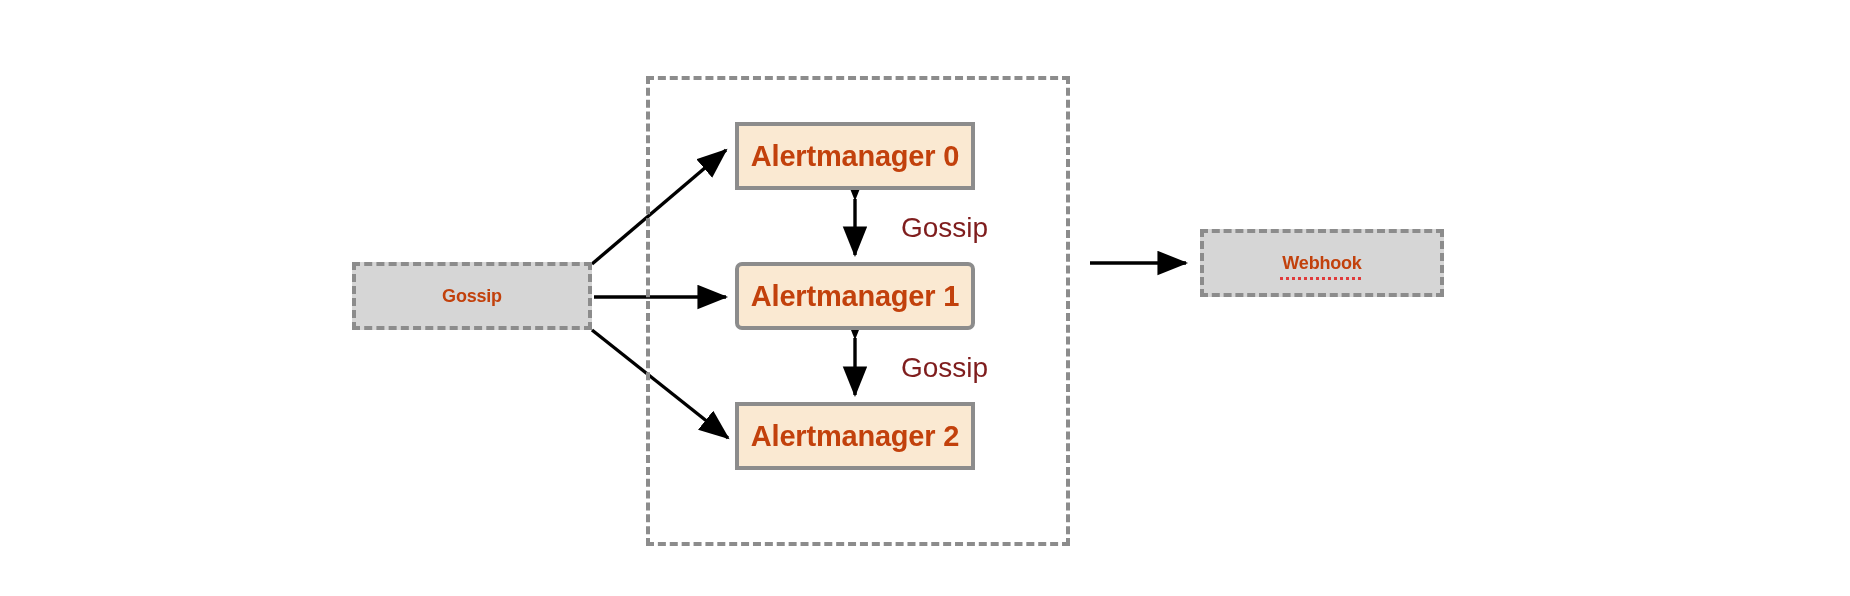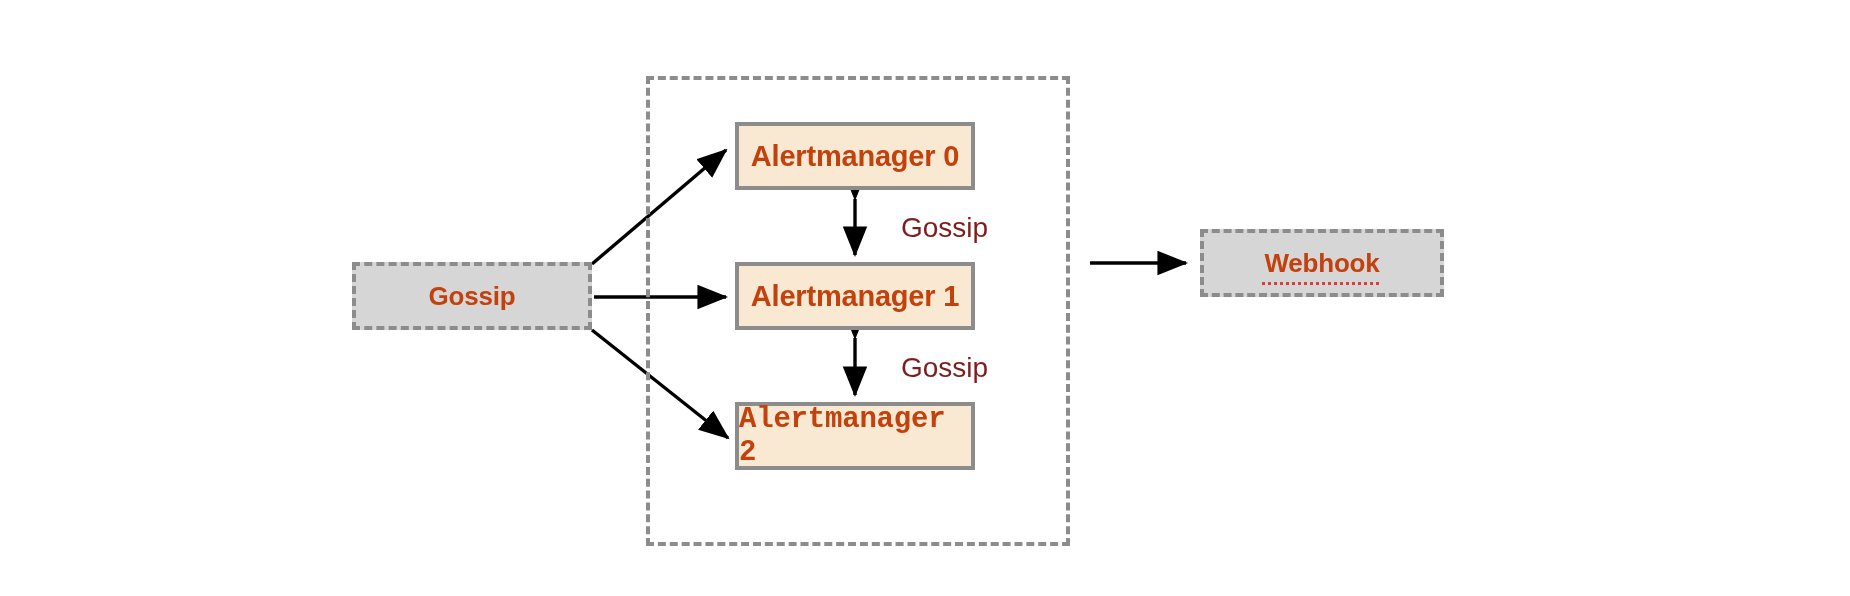--- a/index.html
+++ b/index.html
@@ -36,21 +36,21 @@
     letter-spacing: -0.2px;
   }
   .node-solid {
     border: 4px solid #8c8c8c;
     background: #fae9d2;
     font-size: 29px;
   }
   .node-dashed {
     border: 4px dashed #8c8c8c;
     background: #d6d6d6;
-    font-size: 26px;
+    font-size: 18px;
   }
   .group-frame {
     position: absolute;
     box-sizing: border-box;
     border: 4px dashed #8c8c8c;
     background: transparent;
   }
   
   .edge-label {
     position: absolute;
@@ -110,25 +110,25 @@
   <div class="group-frame" style="left:646px; top:76px; width:424px; height:470px;"></div>
 
   <div class="node node-dashed" style="left:352px; top:262px; width:240px; height:68px;">
     <span>Gossip</span>
   </div>
 
   <div class="node node-solid" style="left:735px; top:122px; width:240px; height:68px;">
     <span>Alertmanager 0</span>
   </div>
 
-  <div class="node node-solid" style="left:735px; top:262px; width:240px; height:68px;">
+  <div class="node node-solid" style="left:735px; top:262px; width:240px; height:68px;border-radius:7px;">
     <span>Alertmanager 1</span>
   </div>
 
-  <div class="node node-solid" style="left:735px; top:402px; width:240px; height:68px;font-family:Liberation Mono, monospace;">
+  <div class="node node-solid" style="left:735px; top:402px; width:240px; height:68px;">
     <span>Alertmanager 2</span>
   </div>
 
   <div class="node node-dashed" style="left:1200px; top:229px; width:244px; height:68px;">
     <span class="spell">Webhook</span>
   </div>
 
   <div class="edge-label" style="left:870px; top:212px;">Gossip</div>
 
   <div class="edge-label" style="left:870px; top:352px;">Gossip</div>

